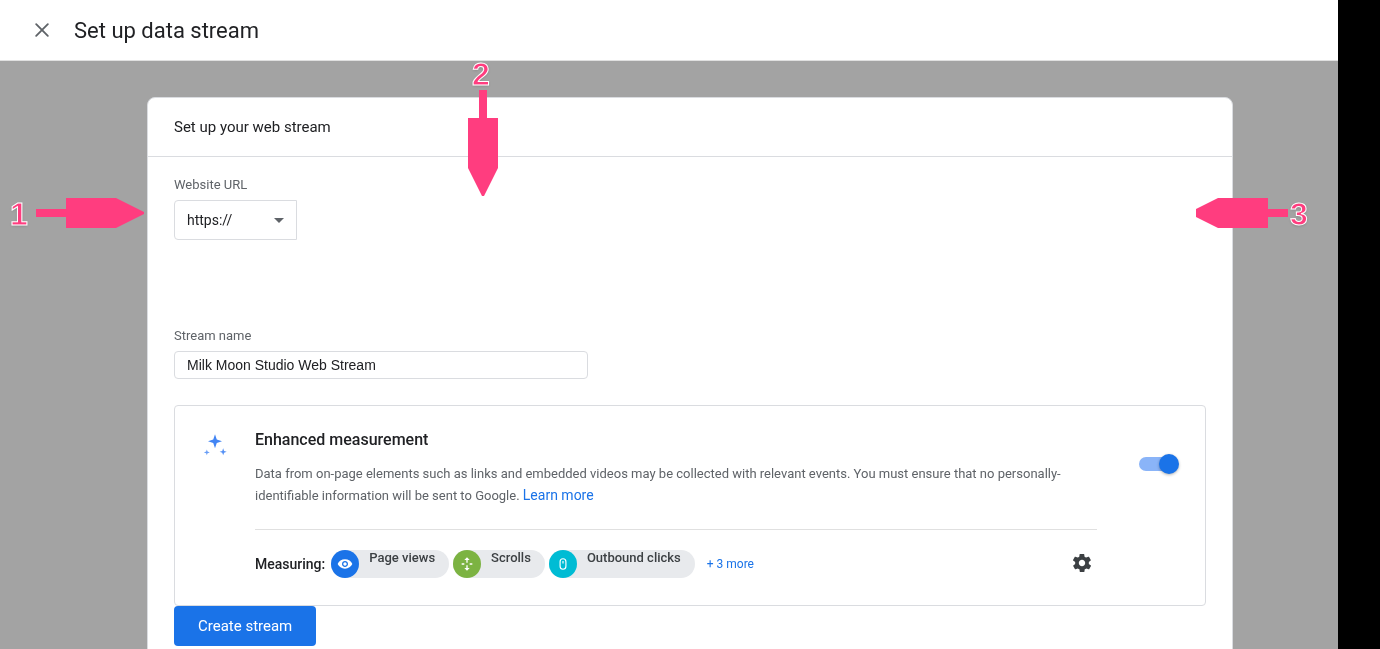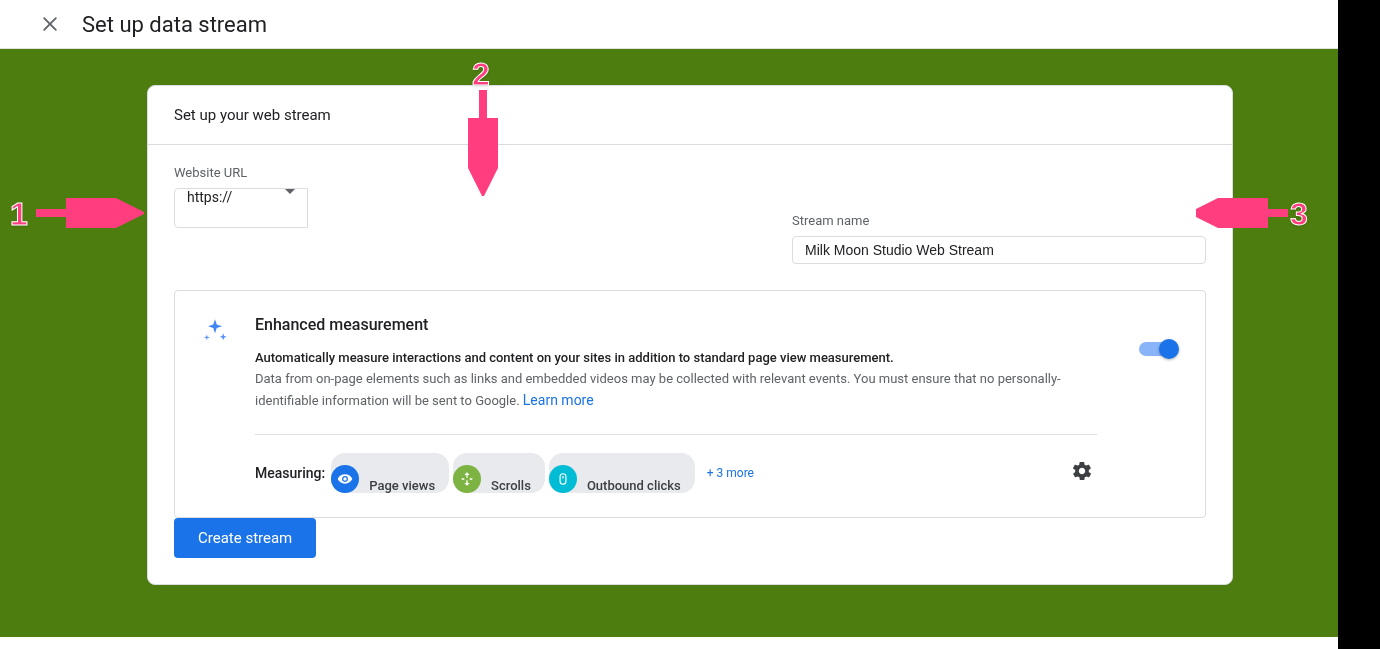--- a/index.html
+++ b/index.html
@@ -11,45 +11,45 @@
       font-family: 'Google Sans', Roboto, Arial, sans-serif;
       background: #fff;
       width: 1380px;
       height: 649px;
       overflow: hidden;
       position: relative;
     }
     .header {
       display: flex;
       align-items: center;
-      padding: 16px 36px;
+      padding: 16px 28px;
       border-bottom: 1px solid #e0e0e0;
       background: #fff;
-      height: 49px;
+      height: 61px;
     }
     .close-btn {
       background: none;
       border: none;
       cursor: pointer;
       padding: 4px;
       margin-right: 18px;
       display: flex;
       align-items: center;
     }
     .close-btn svg {
       width: 20px;
       height: 20px;
     }
     .header-title {
       font-size: 22px;
       font-weight: 400;
       color: #202124;
     }
     .body-area {
-      background: #4d7c0f;
+      background: #a3a3a3;
       padding: 36px 0 40px;
       height: calc(649px - 61px);
       position: relative;
     }
     .main-card {
       width: 1086px;
       margin: 0 auto;
       background: #fff;
       border: 1px solid #dadce0;
       border-radius: 8px;
@@ -60,20 +60,21 @@
       color: #202124;
       border-bottom: 1px solid #dadce0;
     }
     .form-area {
       padding: 20px 26px 26px;
     }
     .form-row {
       display: flex;
       gap: 40px;
       margin-bottom: 26px;
+      flex-direction: column;
     }
     .field-group {
       display: flex;
       flex-direction: column;
     }
     .field-group.url {
       flex: 1;
     }
     .field-group.stream {
       width: 414px;
@@ -82,24 +83,25 @@
     .field-label {
       font-size: 13px;
       color: #5f6368;
       margin-bottom: 8px;
     }
     .url-combo {
       display: flex;
       height: 40px;
     }
     .protocol-select {
-      width: 134px;
+      width: 123px;
       border: 1px solid #dadce0;
       border-radius: 4px 0 0 4px;
       display: flex;
+      align-items: center;
       justify-content: space-between;
       padding: 0 12px;
       font-size: 14px;
       color: #202124;
       cursor: pointer;
       background: #fff;
     }
     .protocol-select .caret {
       width: 0;
       height: 0;
@@ -206,24 +208,24 @@
       gap: 4px;
     }
     .measuring-label {
       font-size: 14px;
       font-weight: 500;
       color: #202124;
       margin-right: 2px;
     }
     .chip {
       display: flex;
-      align-items: flex-end;
+      align-items: flex-start;
       background: #e8eaed;
       border-radius: 14px;
-      height: 40px;
+      height: 28px;
       padding-right: 14px;
     }
     .chip-icon {
       width: 28px;
       height: 28px;
       border-radius: 50%;
       display: flex;
       align-items: center;
       justify-content: center;
       flex-shrink: 0;
@@ -324,21 +326,20 @@
         <div class="enhanced-top">
           <div class="sparkle-icon">
             <svg width="28" height="28" viewBox="0 0 24 24" fill="#4285f4">
               <path d="M12 2l1.5 4.5L18 8l-4.5 1.5L12 14l-1.5-4.5L6 8l4.5-1.5z"></path>
               <path d="M19 14l.8 2.2L22 17l-2.2.8L19 20l-.8-2.2L16 17l2.2-.8z" opacity="0.9"></path>
               <path d="M5 15l.6 1.8L7.5 17.5l-1.9.7L5 20l-.6-1.8L2.5 17.5l1.9-.7z" opacity="0.8"></path>
             </svg>
           </div>
           <div class="enhanced-body">
             <div class="enhanced-title">Enhanced measurement</div>
-            <div class="enhanced-desc">Automatically measure interactions and content on your sites in addition to standard page view measurement.</div>
             <span class="enhanced-note">Data from on-page elements such as links and embedded videos may be collected with relevant events. You must ensure that no personally-identifiable information will be sent to Google. </span>
             <a class="learn-more">Learn more</a>
 
             <hr class="divider">
 
             <div class="measuring-row">
               <span class="measuring-label">Measuring:</span>
 
               <div class="chip">
                 <div class="chip-icon blue">

